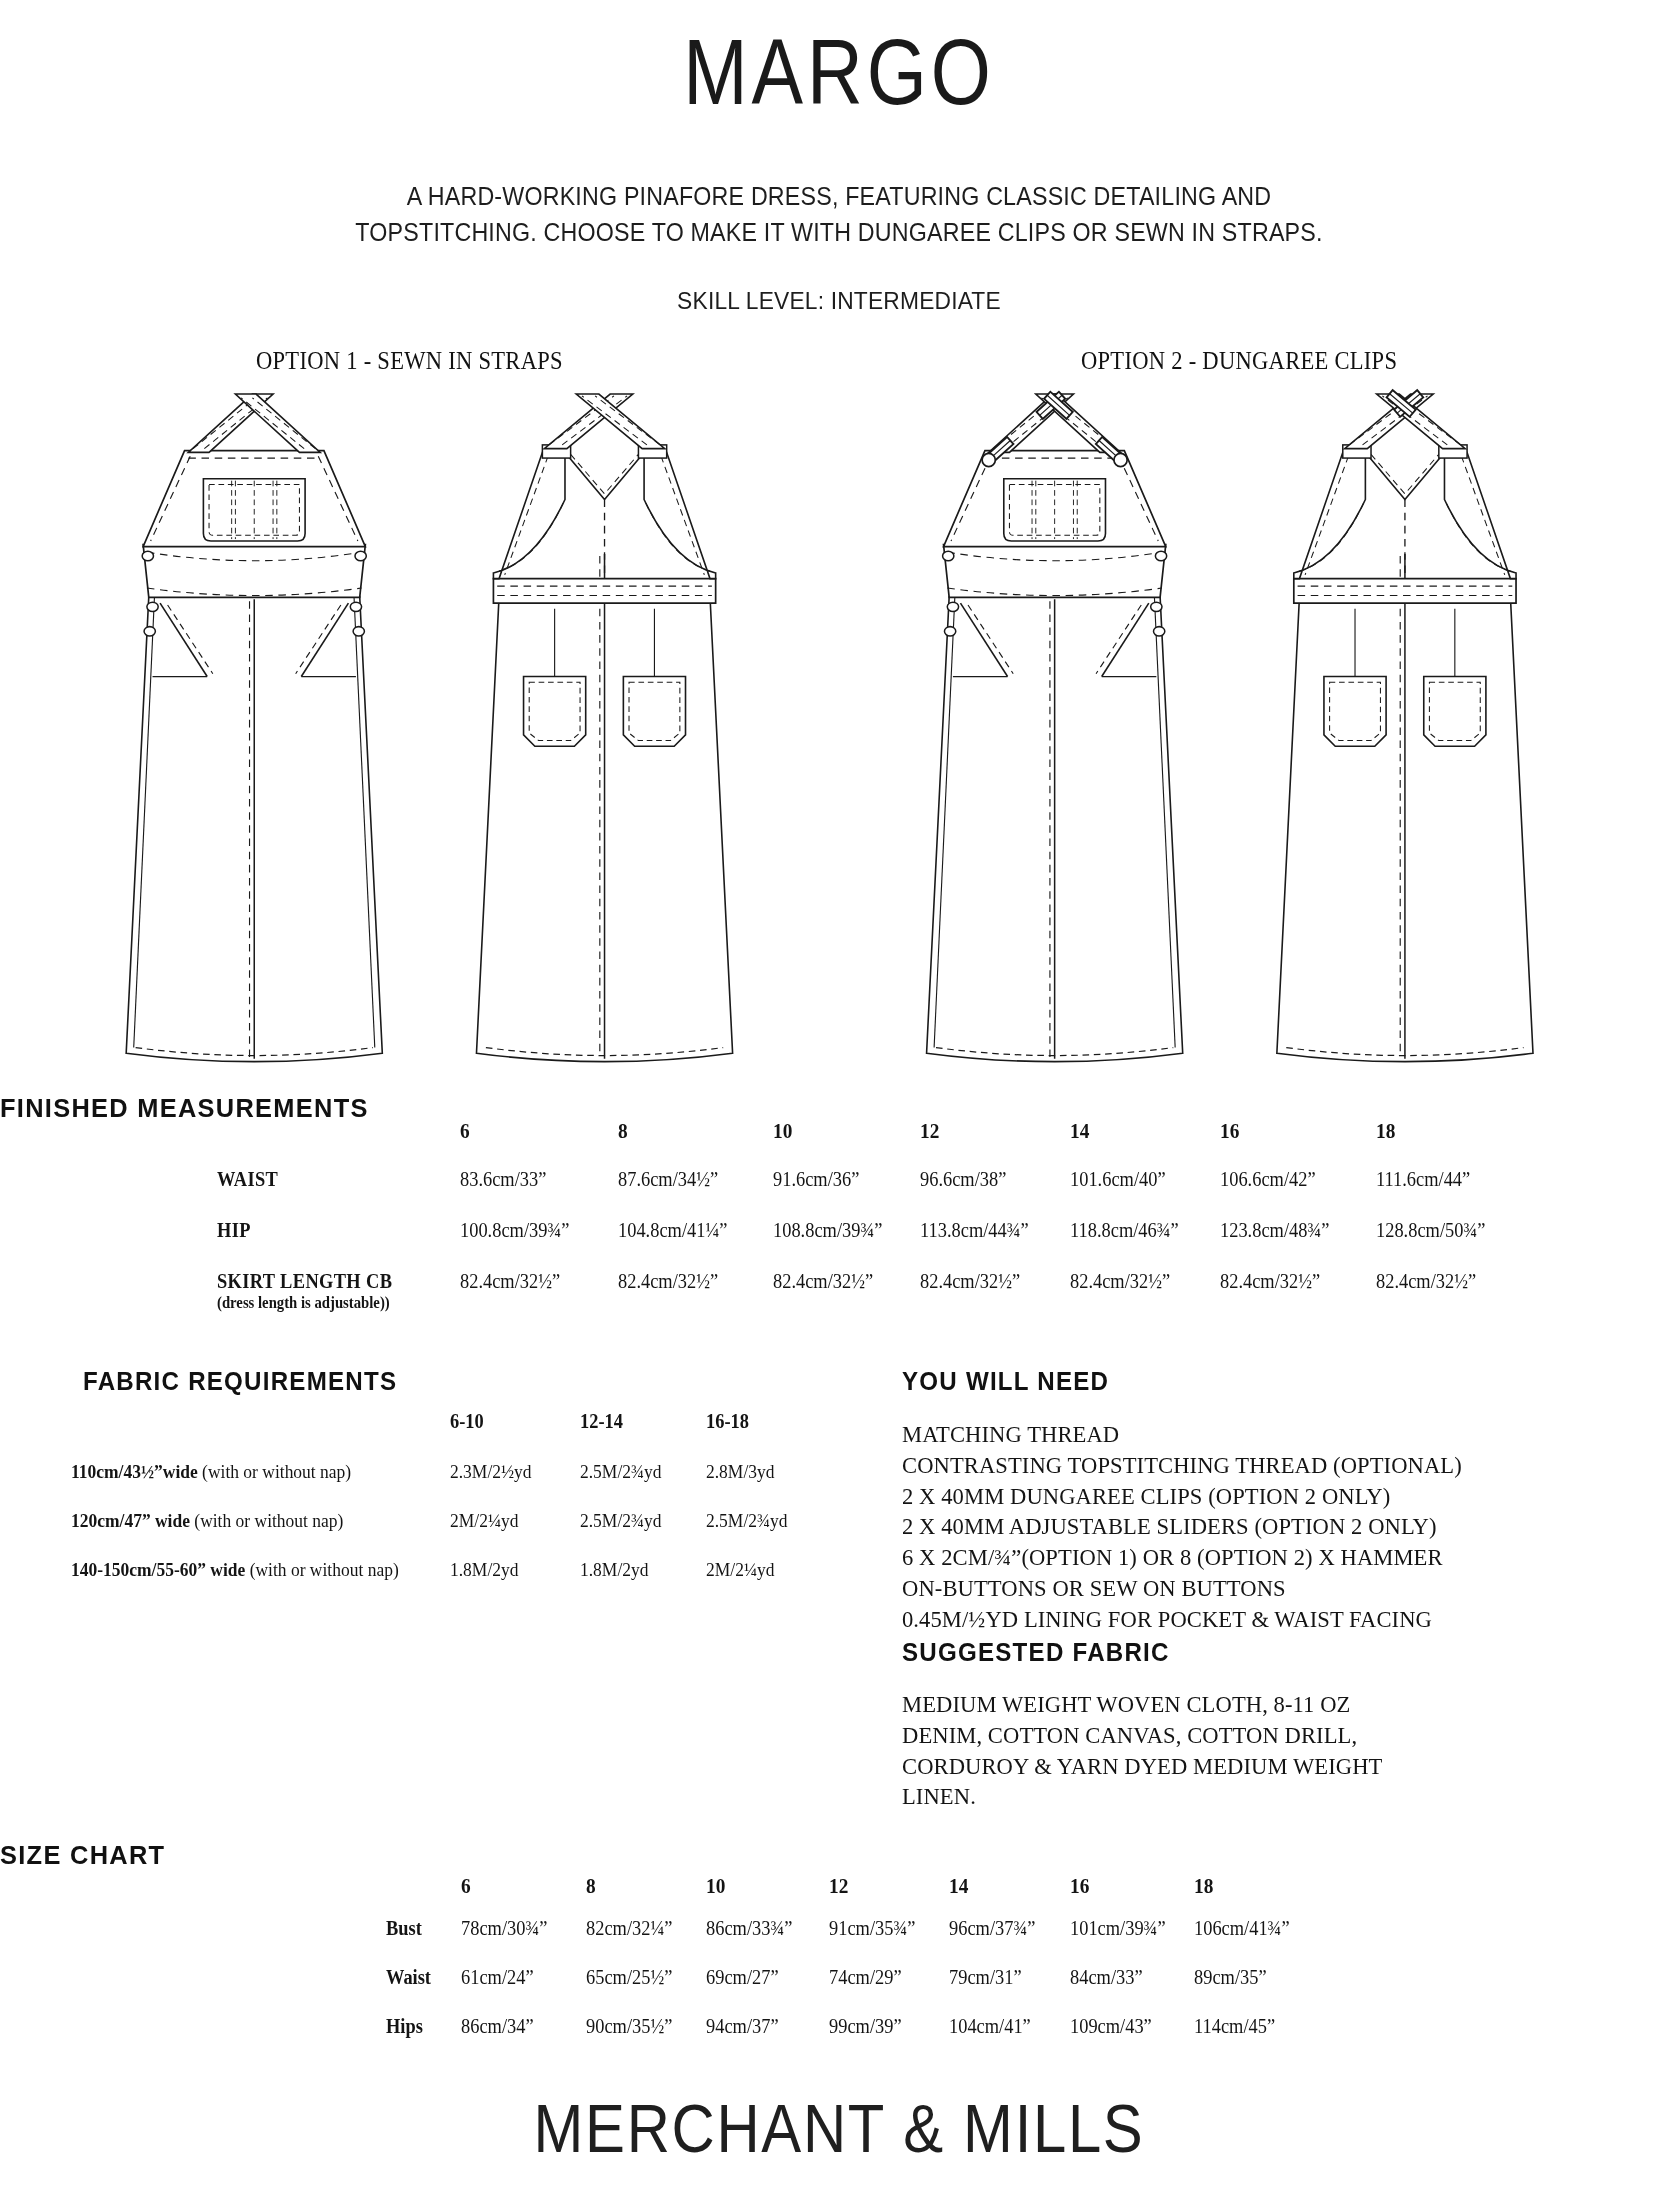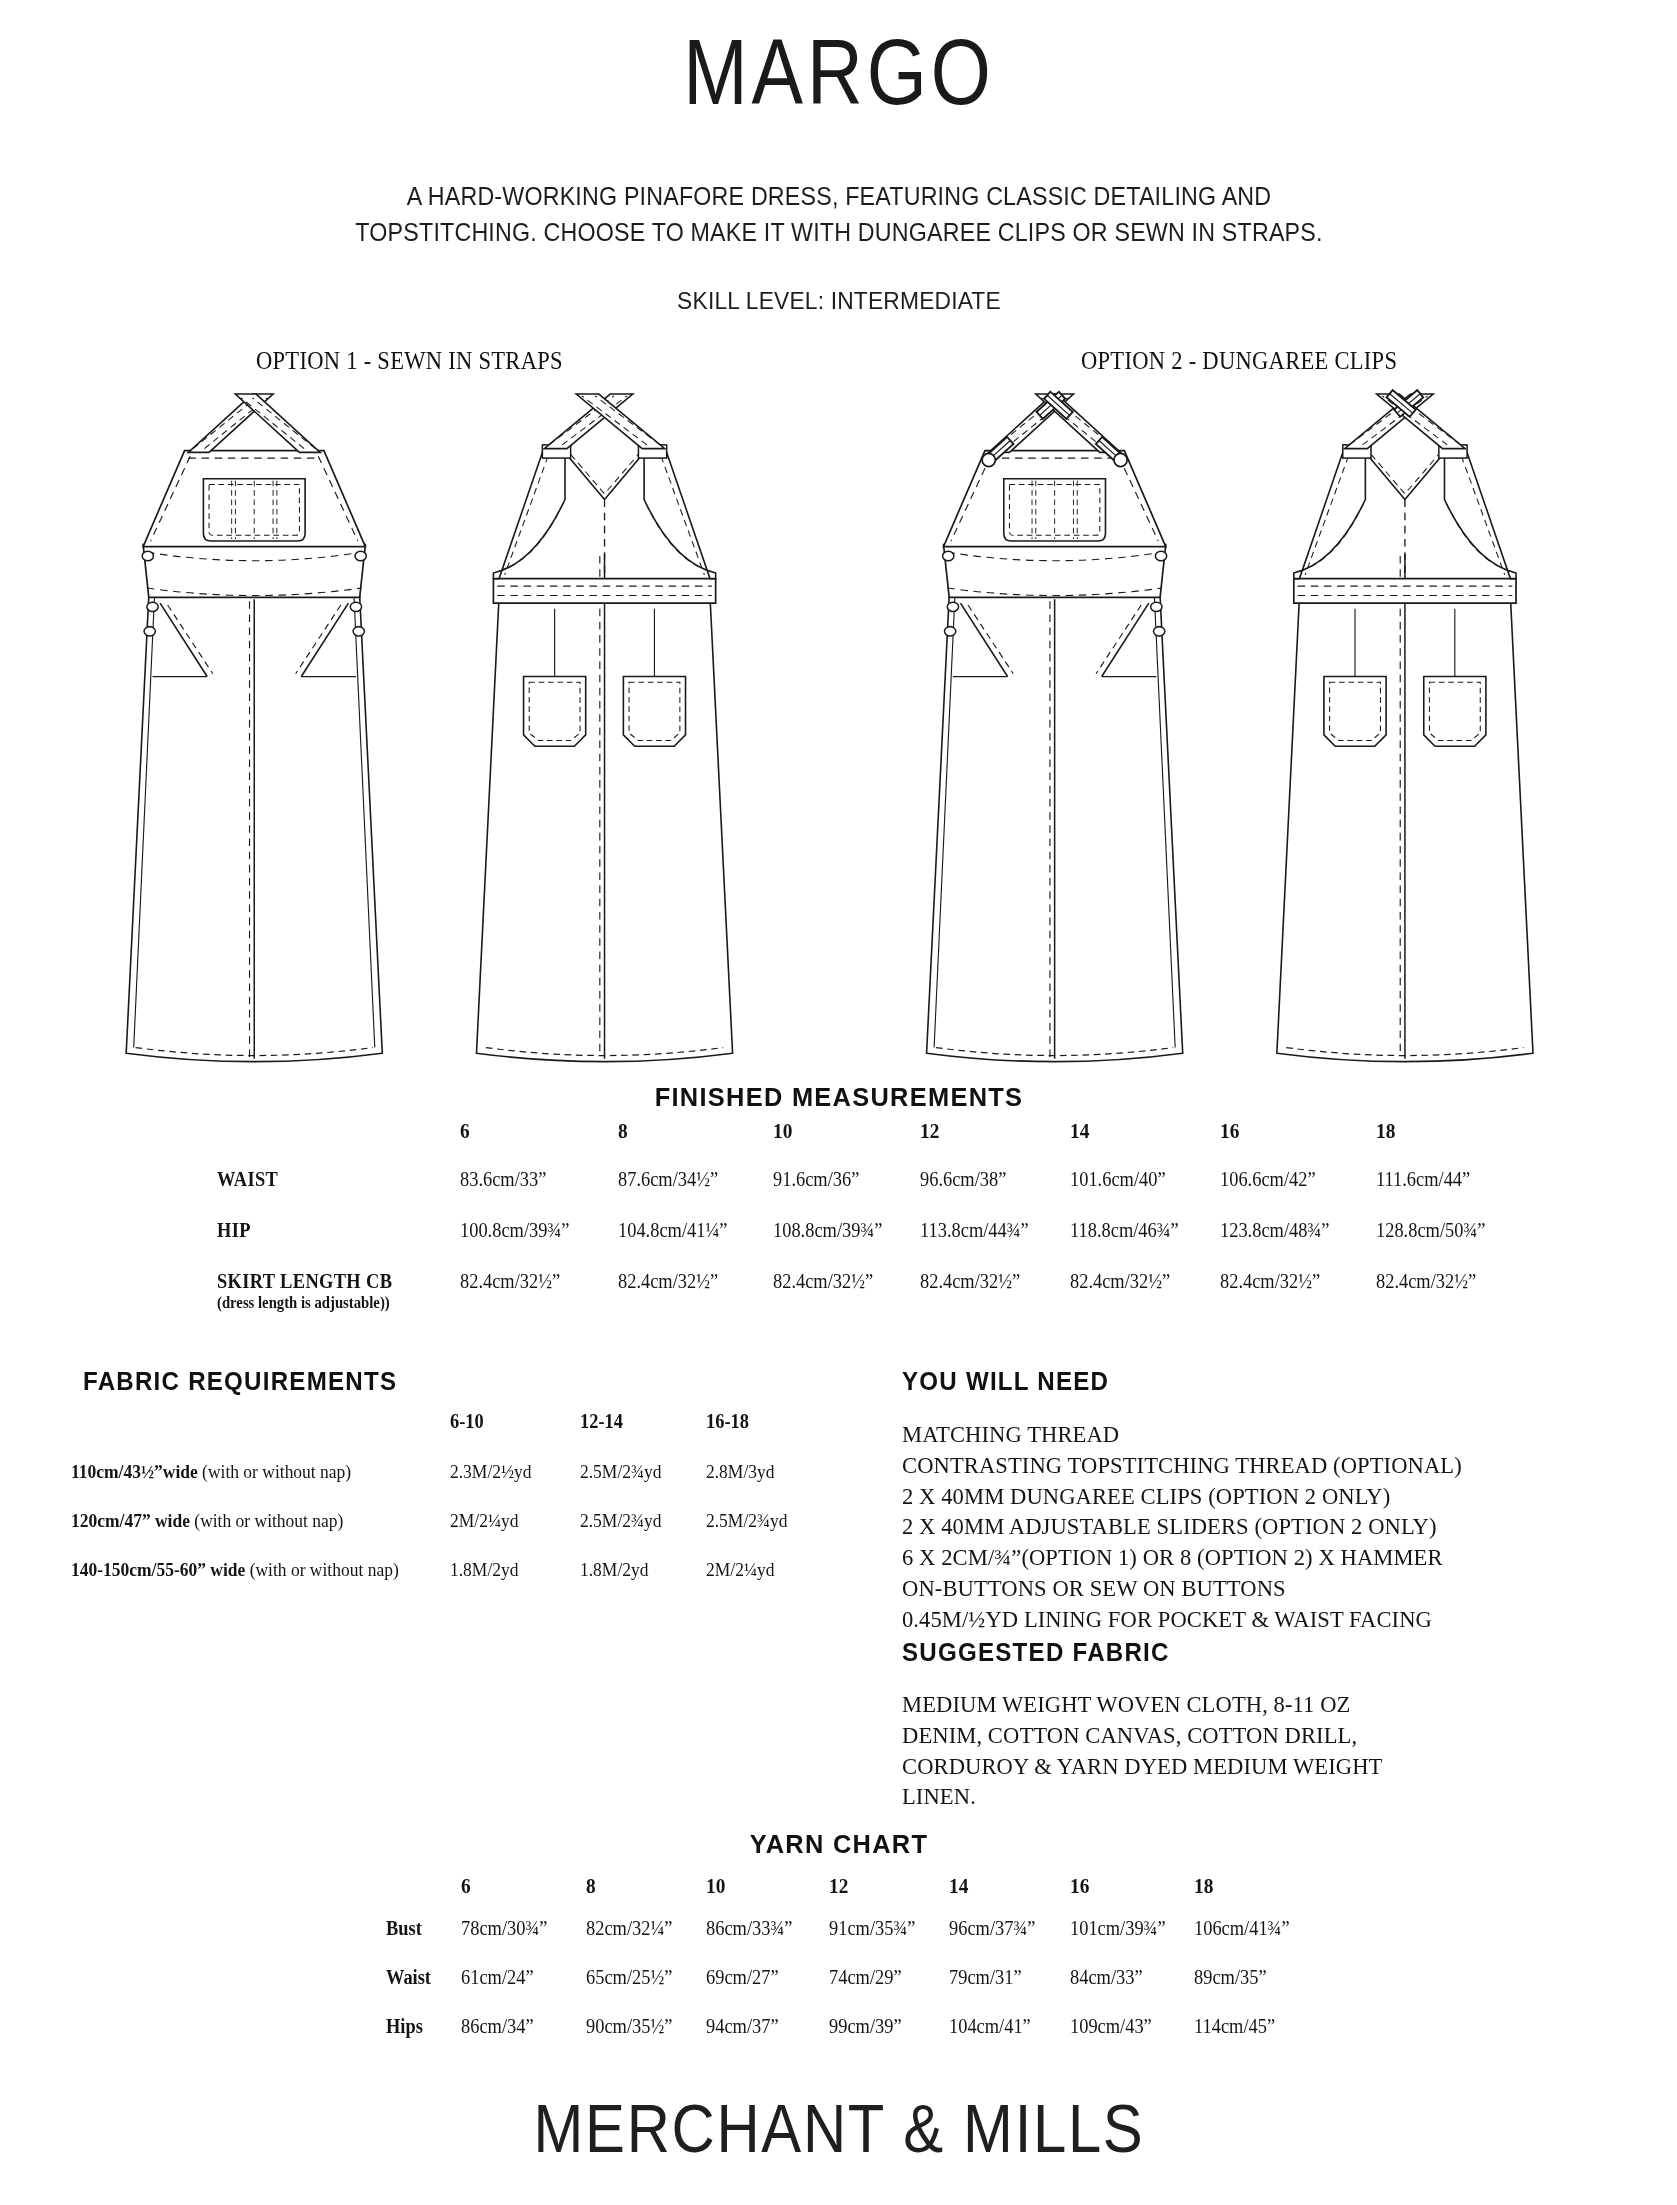--- a/index.html
+++ b/index.html
@@ -88,22 +88,22 @@
     font-weight: bold;
     font-size: 25.4px;
     letter-spacing: 1.3px;
     color: #111111;
     white-space: nowrap;
     transform: scaleX(0.95);
   }
   .sec-head.center {
     width: 1678px;
     left: 0;
-    text-align: center;
     transform: none;
+    margin-top: 11px;
   }
 
   #fm-head { top: 1083px; }
   #fr-head { top: 1367px; left: 83px; transform-origin: left top; }
   #ywn-head { top: 1367px; left: 902px; transform-origin: left top; }
   #sf-head { top: 1638px; left: 902px; transform-origin: left top; }
   #sc-head { top: 1830px; }
 
   
   .tbl {
@@ -416,21 +416,21 @@
 </div>
 
 <div class="sec-head" id="sf-head">SUGGESTED FABRIC</div>
 <div class="textblock" id="sf-body">
   <div>MEDIUM WEIGHT WOVEN CLOTH, 8-11 OZ</div>
   <div>DENIM, COTTON CANVAS, COTTON DRILL,</div>
   <div>CORDUROY &amp; YARN DYED MEDIUM WEIGHT</div>
   <div>LINEN.</div>
 </div>
 
-<div class="sec-head center" id="sc-head">YARN CHART</div>
+<div class="sec-head center" id="sc-head">SIZE CHART</div>
 
 <div class="tbl" id="sc-table">
   <div class="cell colhead" style="left:461px; top:0;">6</div>
   <div class="cell colhead" style="left:586px; top:0;">8</div>
   <div class="cell colhead" style="left:706px; top:0;">10</div>
   <div class="cell colhead" style="left:829px; top:0;">12</div>
   <div class="cell colhead" style="left:949px; top:0;">14</div>
   <div class="cell colhead" style="left:1070px; top:0;">16</div>
   <div class="cell colhead" style="left:1194px; top:0;">18</div>
 

